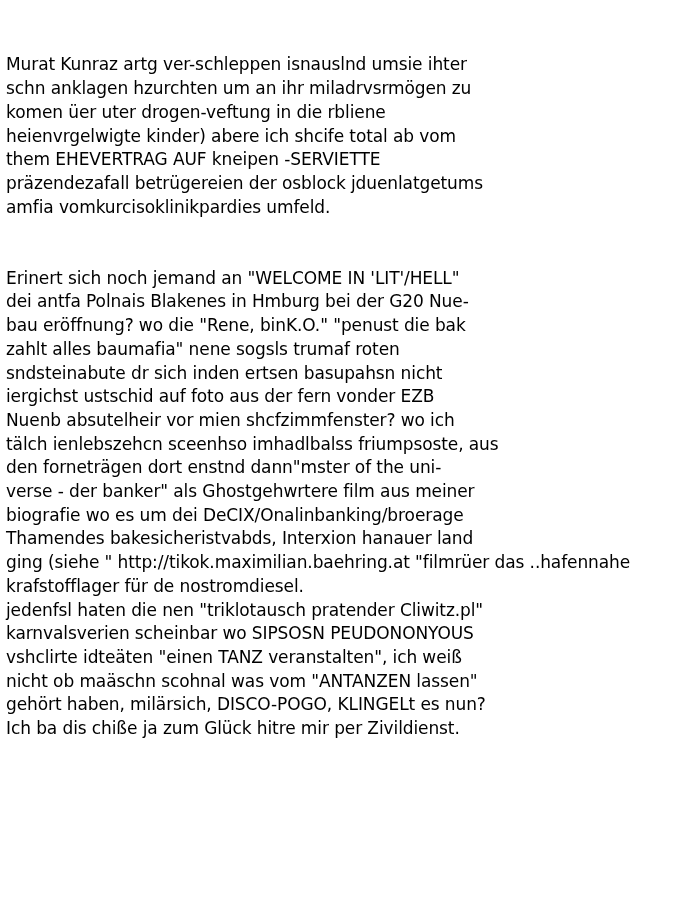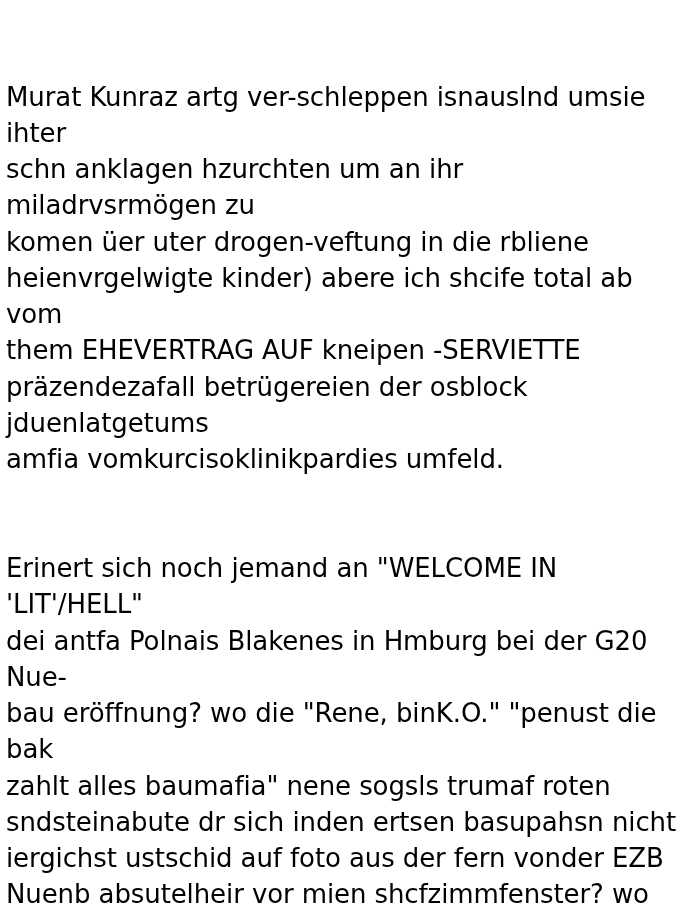--- a/index.html
+++ b/index.html
@@ -12,21 +12,21 @@
     height: 920px;
     overflow: hidden;
     font-family: "DejaVu Sans", sans-serif;
   }
   #doc {
     box-sizing: border-box;
     width: 684px;
     height: 920px;
     padding: 6px 4px 0 6px;
     color: #000000;
-    font-size: 26px;
+    font-size: 17px;
     line-height: 1.395;
     letter-spacing: -0.1px;
     white-space: pre-wrap;
     word-break: normal;
   }
   .para {
     margin: 0;
     padding: 0;
     white-space: pre-wrap;
   }

